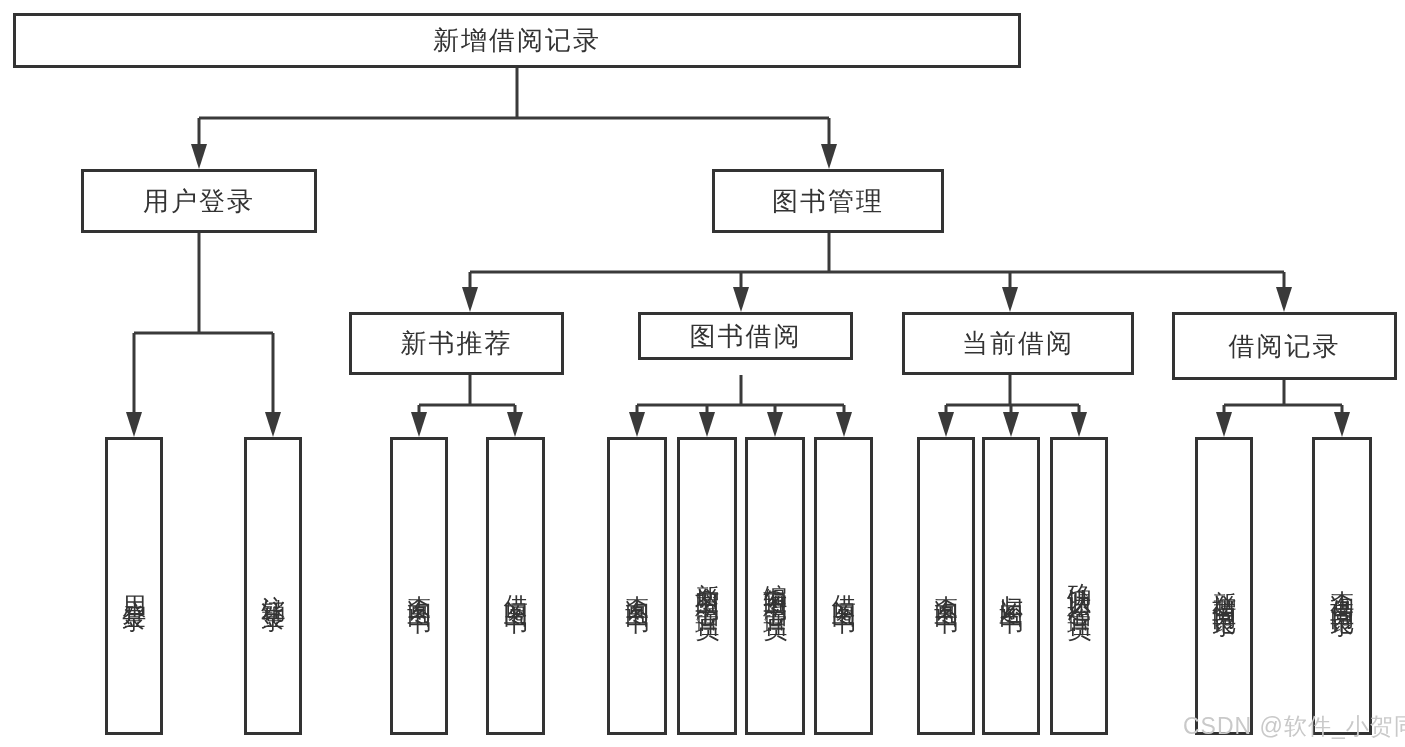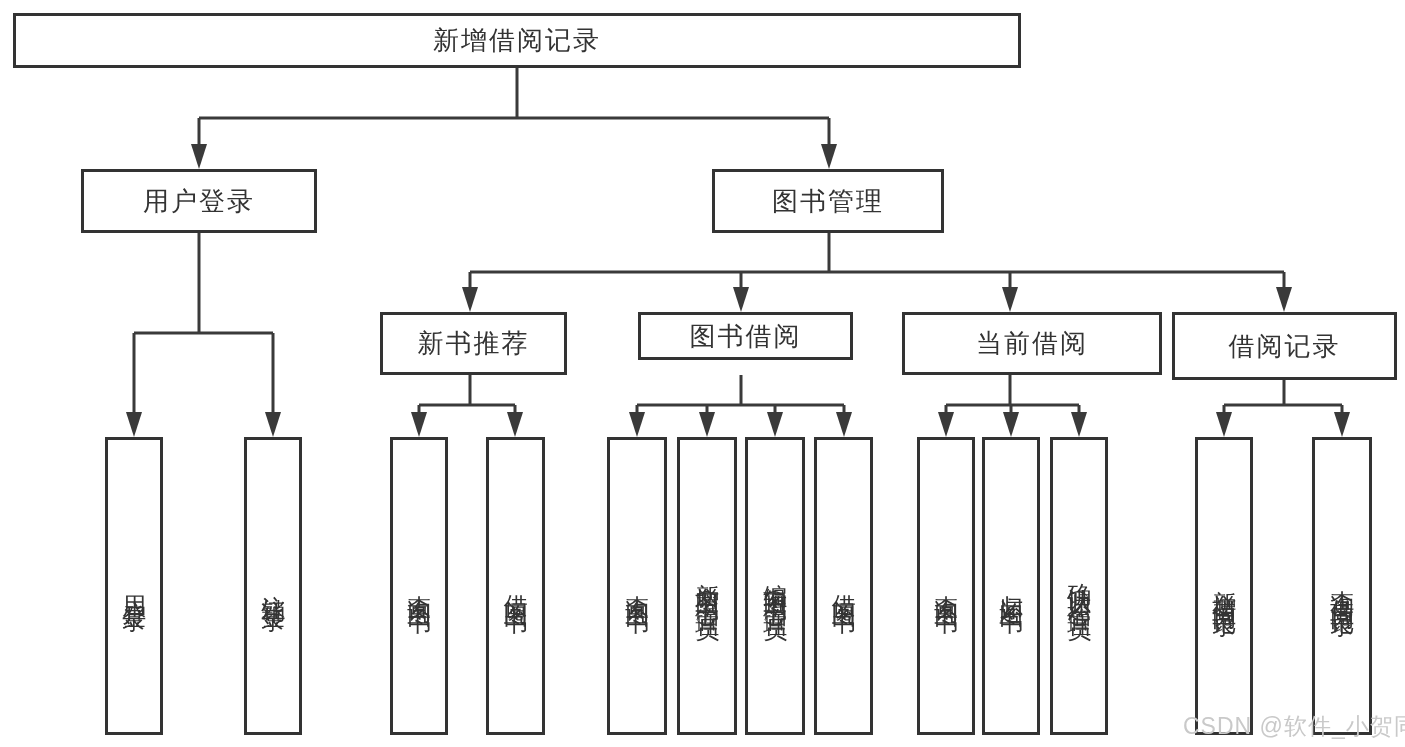--- a/index.html
+++ b/index.html
@@ -87,23 +87,23 @@
     <path class="cline" d="M1284,375 V405 M1224,405 H1342 M1224,405 V414 M1342,405 V414"></path>
     <polygon class="carrow" points="1216,412 1232,412 1224,437"></polygon>
     <polygon class="carrow" points="1334,412 1350,412 1342,437"></polygon>
   </svg>
 
   <div class="node hbox" style="left:13px;top:13px;width:1008px;height:55px;">新增借阅记录</div>
 
   <div class="node hbox" style="left:81px;top:169px;width:236px;height:64px;">用户登录</div>
   <div class="node hbox" style="left:712px;top:169px;width:232px;height:64px;">图书管理</div>
 
-  <div class="node hbox" style="left:380px;top:312px;width:187px;height:63px;">新书推荐</div>
+  <div class="node hbox" style="left:349px;top:312px;width:215px;height:63px;">新书推荐</div>
   <div class="node hbox" style="left:638px;top:312px;width:215px;height:48px;">图书借阅</div>
-  <div class="node hbox" style="left:902px;top:312px;width:260px;height:63px;">当前借阅</div>
+  <div class="node hbox" style="left:902px;top:312px;width:232px;height:63px;">当前借阅</div>
   <div class="node hbox" style="left:1172px;top:312px;width:225px;height:68px;">借阅记录</div>
 
   <div class="node vbox" style="left:105px;top:437px;width:58px;height:298px;">用户登录</div>
   <div class="node vbox" style="left:244px;top:437px;width:58px;height:298px;">注销登录</div>
 
   <div class="node vbox" style="left:390px;top:437px;width:58px;height:298px;">查询图书</div>
   <div class="node vbox" style="left:486px;top:437px;width:59px;height:298px;">借阅图书</div>
 
   <div class="node vbox" style="left:607px;top:437px;width:60px;height:298px;">查询图书</div>
   <div class="node vbox" style="left:677px;top:437px;width:60px;height:298px;">新增图书（管理员）</div>

